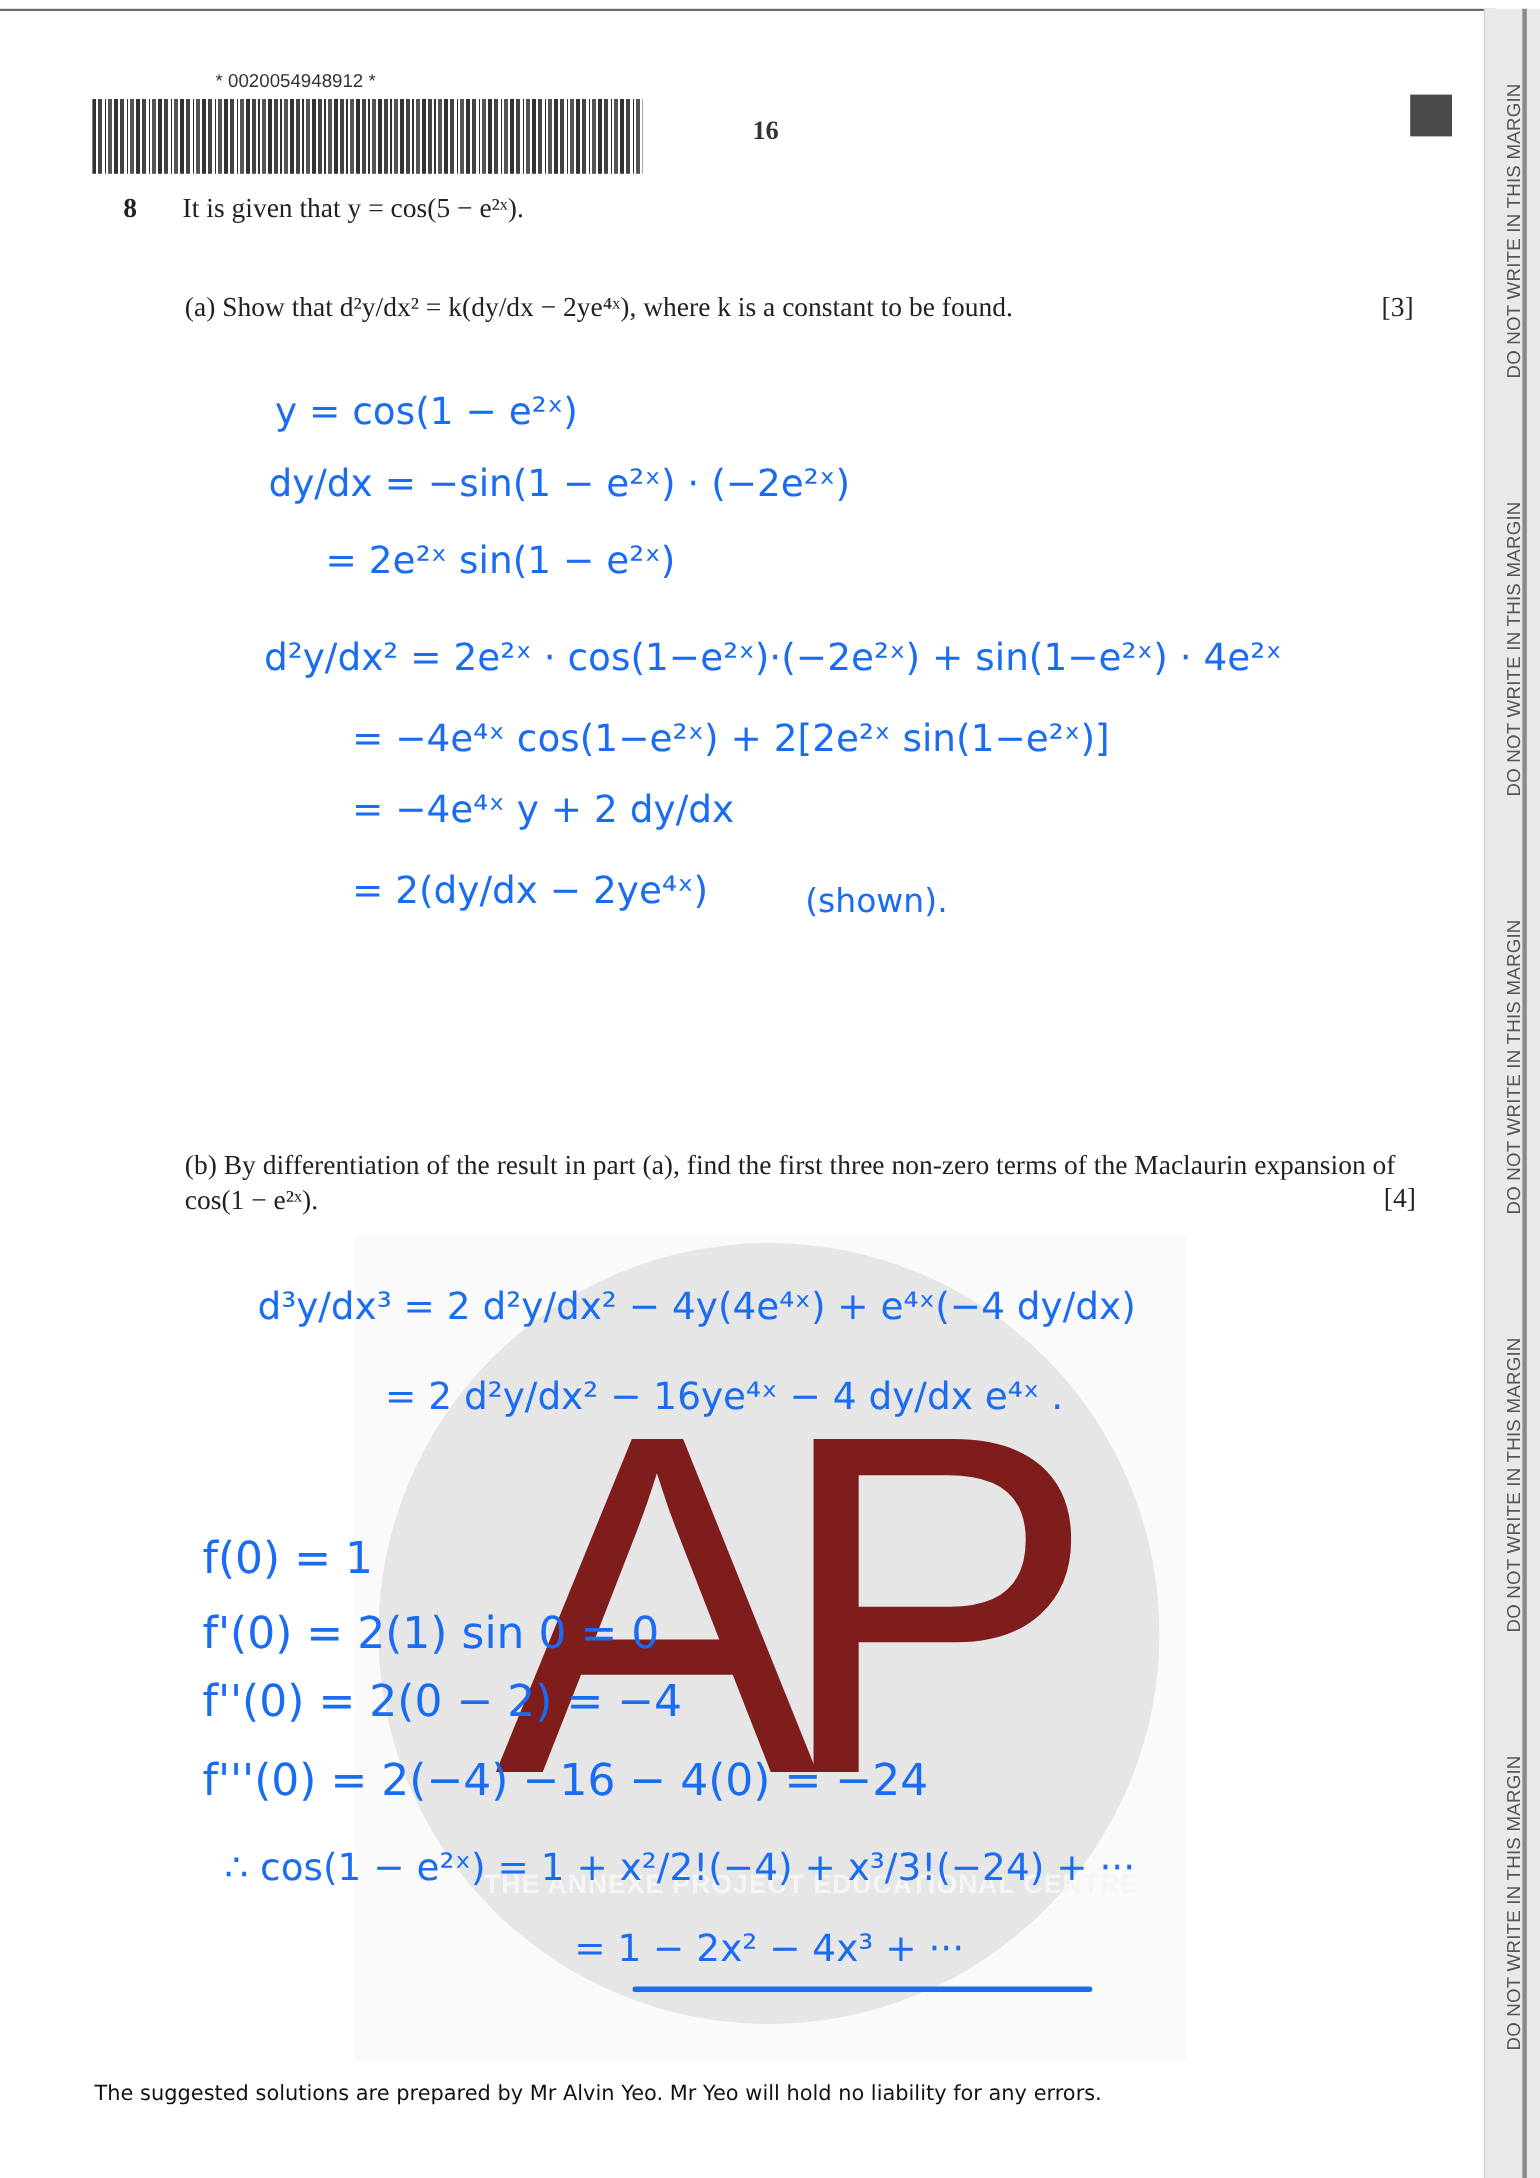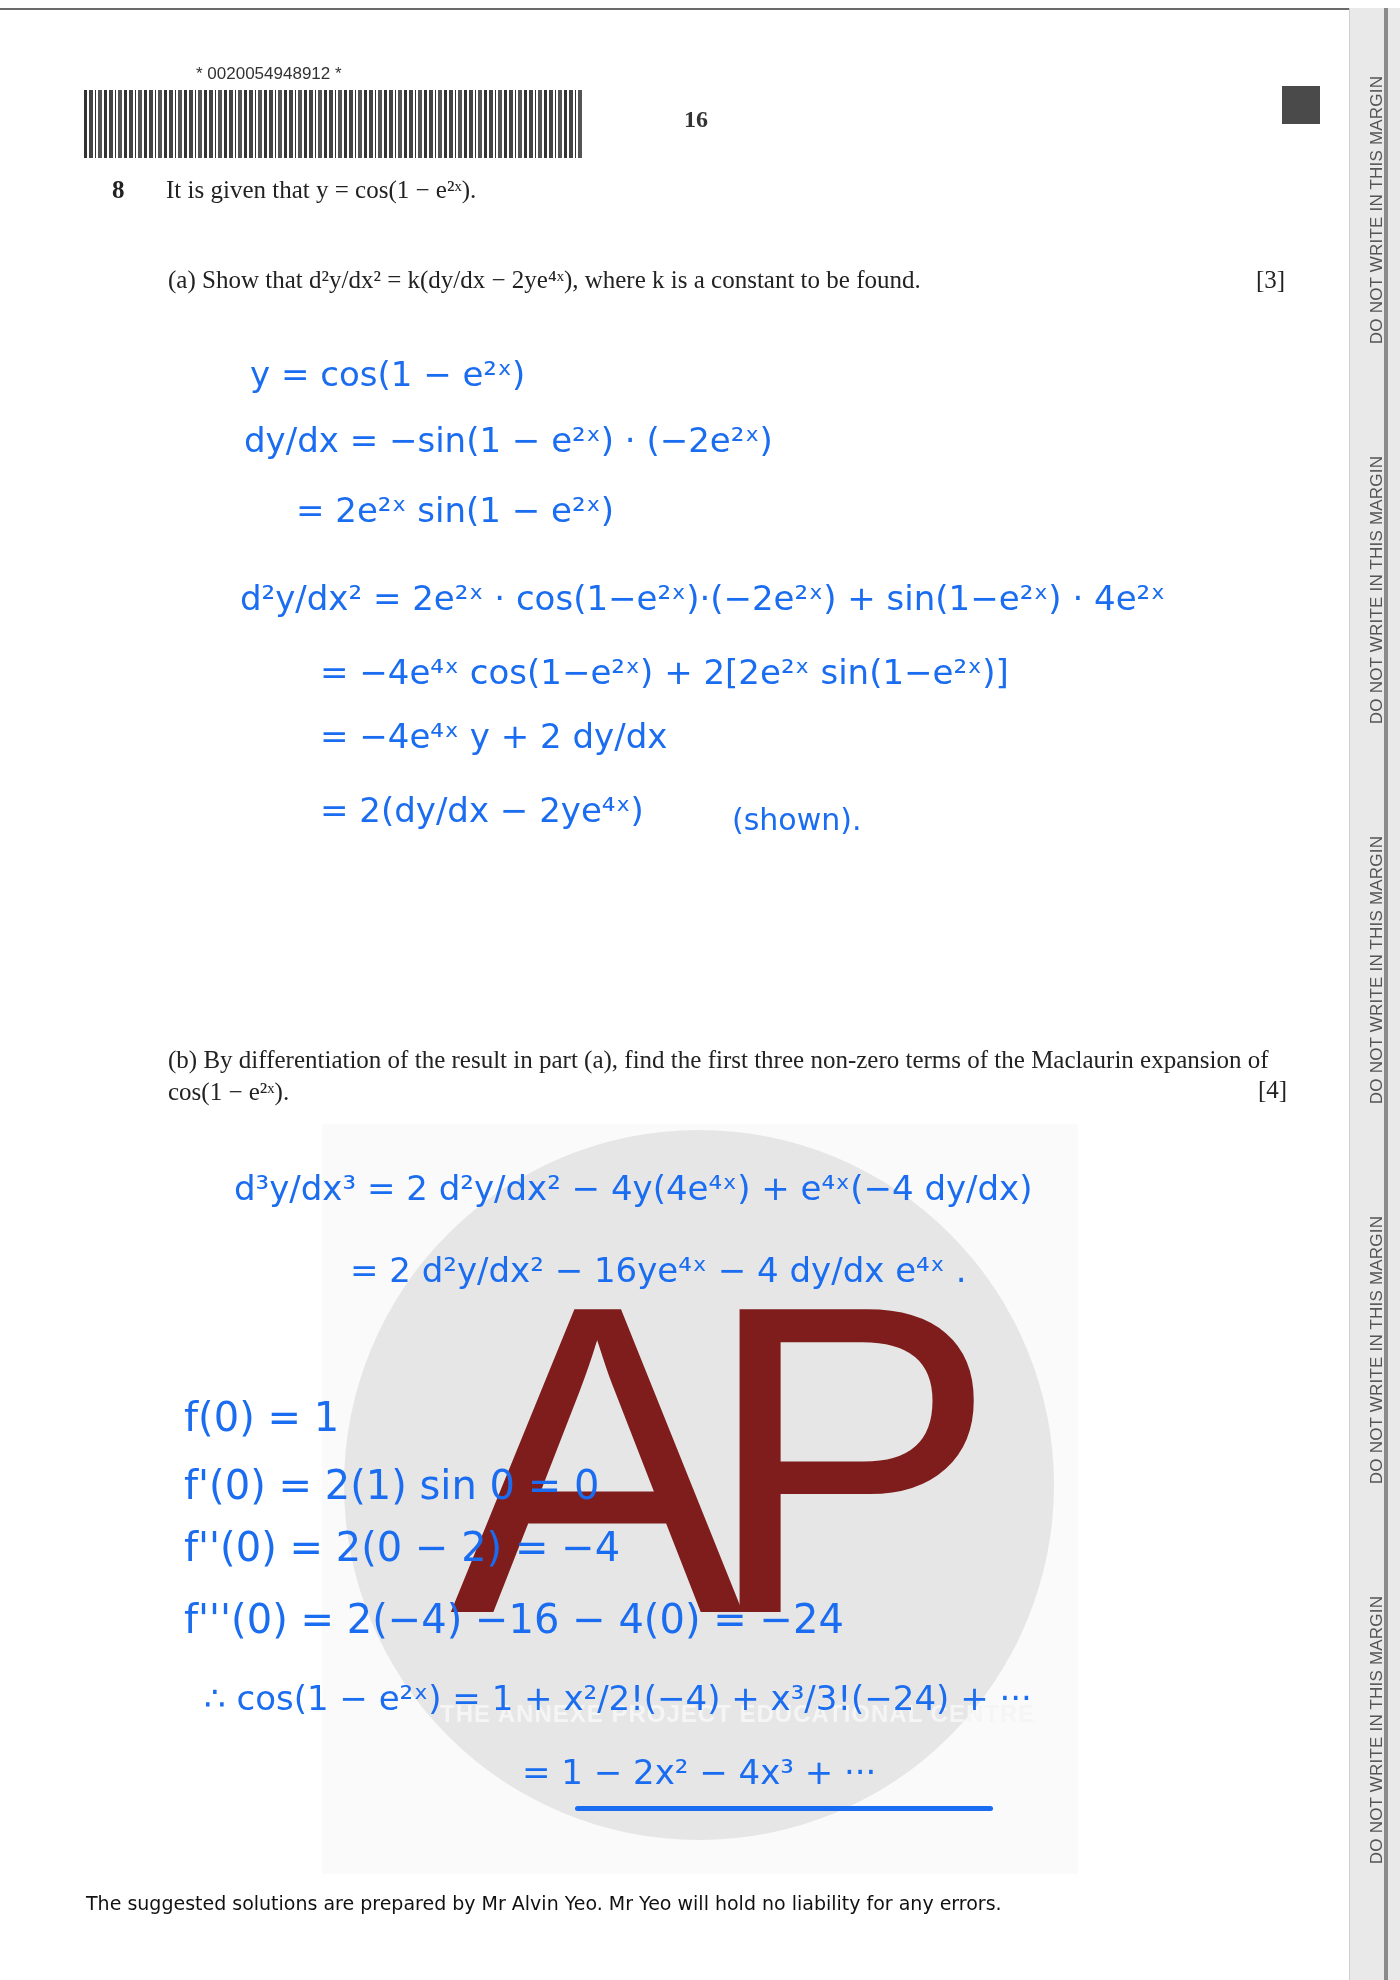--- a/index.html
+++ b/index.html
@@ -50,21 +50,21 @@
 <div class="margin-text" style="top:1560px">
     <span>DO NOT WRITE IN THIS MARGIN</span>
   </div>
 
 <div class="barcode-num">* 0020054948912 *</div>
 <div class="barcode"></div>
 <div class="page-num">16</div>
 <div class="corner-box"></div>
 
 <div class="qnum">8</div>
-<div class="qtext">It is given that y = cos(1 − e²ˣ).</div>
+<div class="qtext">It is given that y = cos(5 − e²ˣ).</div>
 <div class="part-a">(a)  Show that d²y/dx² = k(dy/dx − 2ye⁴ˣ), where k is a constant to be found.</div>
 <div class="part-a-marks">[3]</div>
 
 <div class="hw" style="left:250px;top:354px">y = cos(1 − e²ˣ)</div>
 <div class="hw" style="left:244px;top:420px">dy/dx = −sin(1 − e²ˣ) · (−2e²ˣ)</div>
 <div class="hw" style="left:296px;top:490px">= 2e²ˣ sin(1 − e²ˣ)</div>
 <div class="hw" style="left:240px;top:578px">d²y/dx² = 2e²ˣ · cos(1−e²ˣ)·(−2e²ˣ) + sin(1−e²ˣ) · 4e²ˣ</div>
 <div class="hw" style="left:320px;top:652px">= −4e⁴ˣ cos(1−e²ˣ) + 2[2e²ˣ sin(1−e²ˣ)]</div>
 <div class="hw" style="left:320px;top:716px">= −4e⁴ˣ y + 2 dy/dx</div>
 <div class="hw" style="left:320px;top:790px">= 2(dy/dx − 2ye⁴ˣ)</div>

